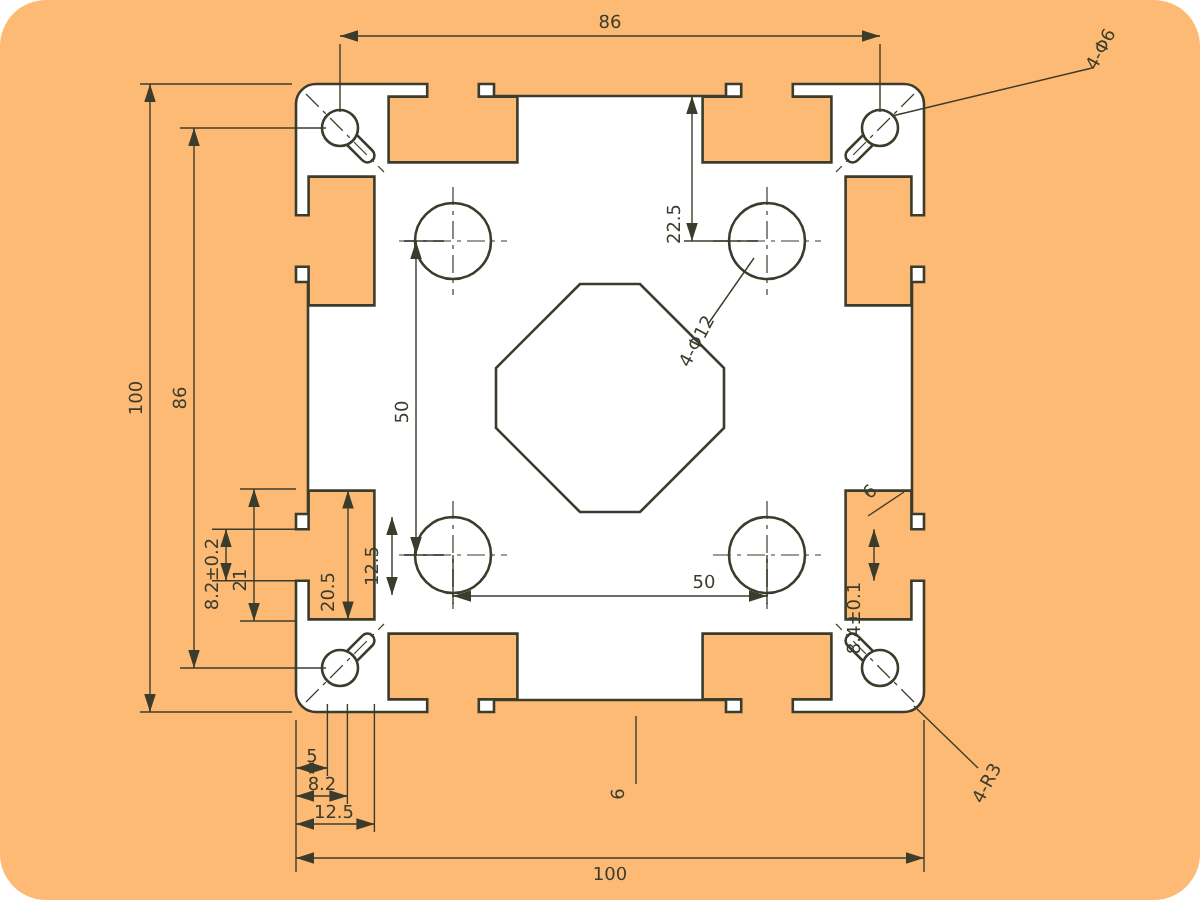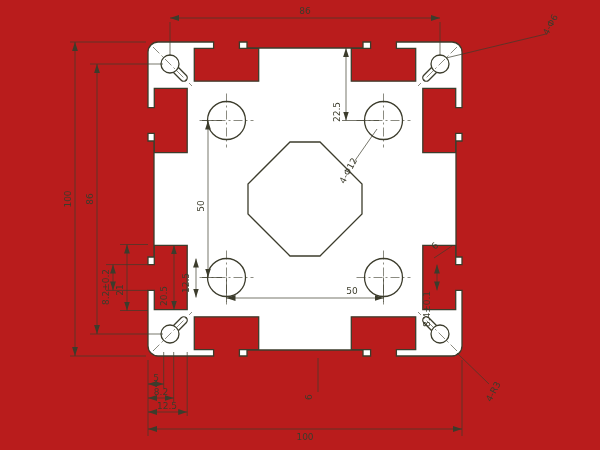--- a/index.html
+++ b/index.html
@@ -1,18 +1,18 @@
 <!DOCTYPE html>
 <html><head>
 <meta charset="utf-8">
 <style>
   * { margin:0; padding:0; box-sizing:border-box; }
   html,body { width:600px; height:450px; background:#ffffff; overflow:hidden;
               font-family:"DejaVu Sans", sans-serif; }
-  .canvas { width:600px; height:450px; position:relative; background:#b91c1c; }
+  .canvas { width:600px; height:450px; position:relative; background:#fdba74;border-radius:23px; }
   svg { display:block; }
   .geo path, .geo circle, .geo rect { fill:#ffffff; }
   .geo { stroke-width:1.3; fill:none; }
   .cl  { stroke-width:0.6; stroke-dasharray:9 3 2 3; fill:none; }
   .dims { stroke-width:0.7; fill:none; }
   .dims text { stroke:none; fill:#3c3c2c; font-size:9px; font-family:"DejaVu Sans",sans-serif; }
 </style>
 </head>
 <body>
 

